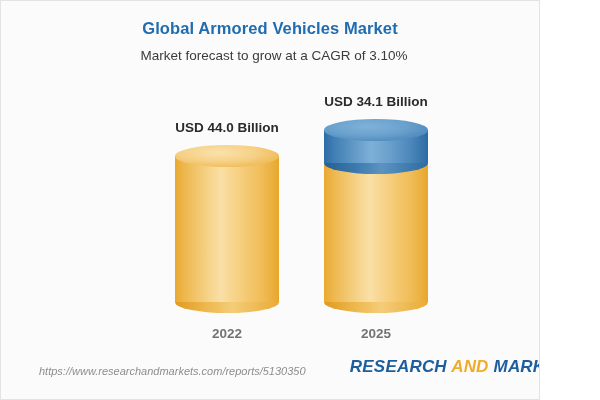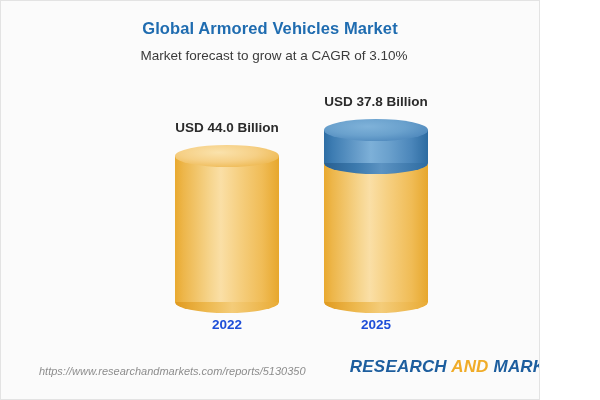--- a/index.html
+++ b/index.html
@@ -122,26 +122,26 @@
     position: absolute;
     left: 6px;
     width: 96px;
     height: 12px;
     border-radius: 50%;
     background: radial-gradient(ellipse at center,
       rgba(0,0,0,0.13) 0%, rgba(0,0,0,0.05) 55%, rgba(0,0,0,0) 75%);
   }
   .x-label {
     position: absolute;
-    top: 316px;
+    top: 325px;
     left: 50%;
     transform: translateX(-50%);
     font-size: 13.5px;
     font-weight: bold;
-    color: #1d4ed8;
+    color: #737373;
   }
   
   .footer {
     position: absolute;
     left: 0;
     bottom: 0;
     width: 600px;
     height: 48px;
     font-style: italic;
   }
@@ -197,21 +197,21 @@
           <div class="cyl-cap cap-bottom" style="top:290px;"></div>
           <div class="cyl-body" style="top:155px; height:146px;"></div>
           <div class="cyl-cap cap-top" style="top:144px;"></div>
         </div>
       </div>
 
       <span class="x-label">2022</span>
     </div>
 
     <div class="bar-group g2">
-      <span class="value-label">USD 37.8 Billion</span>
+      <span class="value-label">USD 34.1 Billion</span>
 
       <div class="shadow-ellipse" style="top:296px;"></div>
 
       <div class="cylinder">
         <div class="cyl-seg yellow">
           <div class="cyl-cap cap-bottom" style="top:290px;"></div>
           <div class="cyl-body" style="top:162px; height:139px;"></div>
           <div class="cyl-cap cap-top" style="top:151px;"></div>
         </div>
         <div class="cyl-seg blue">

